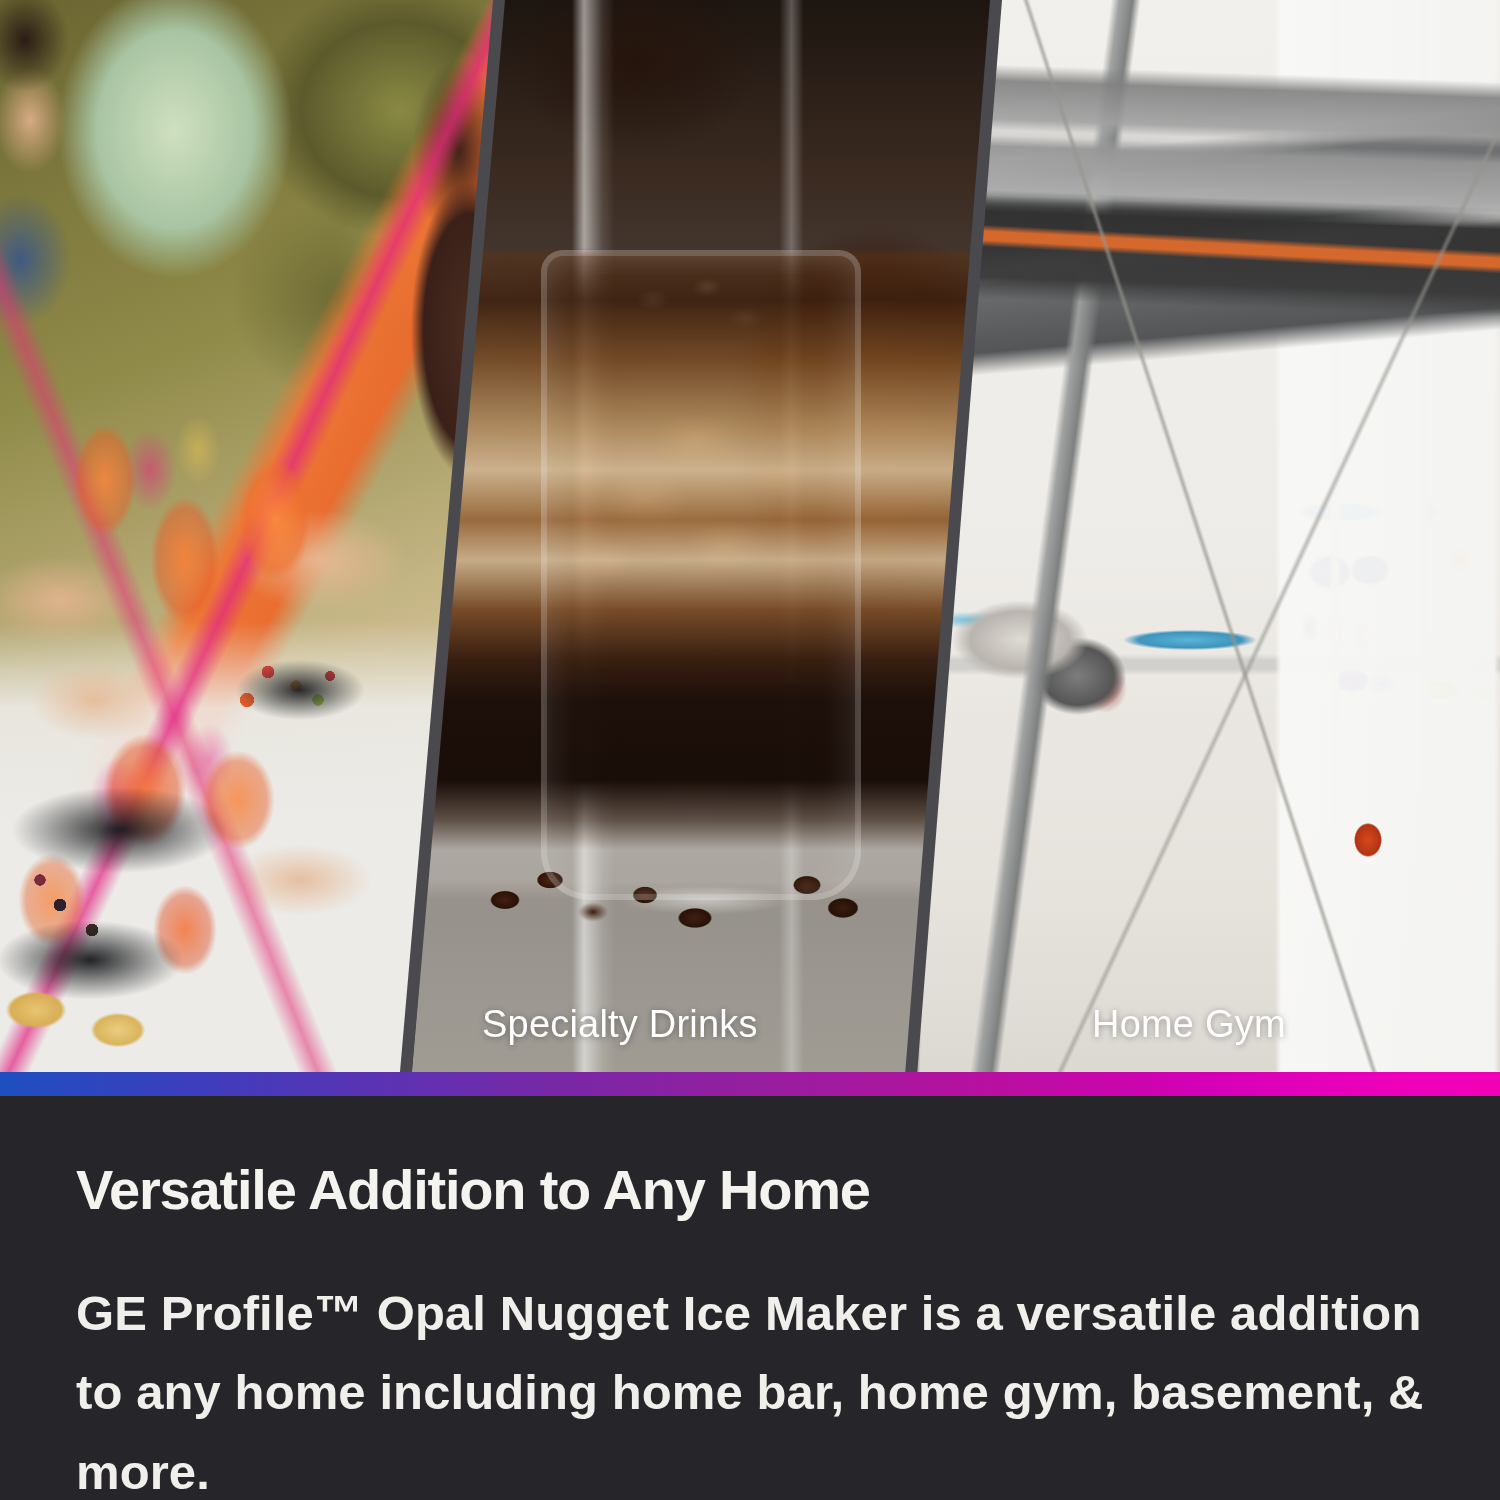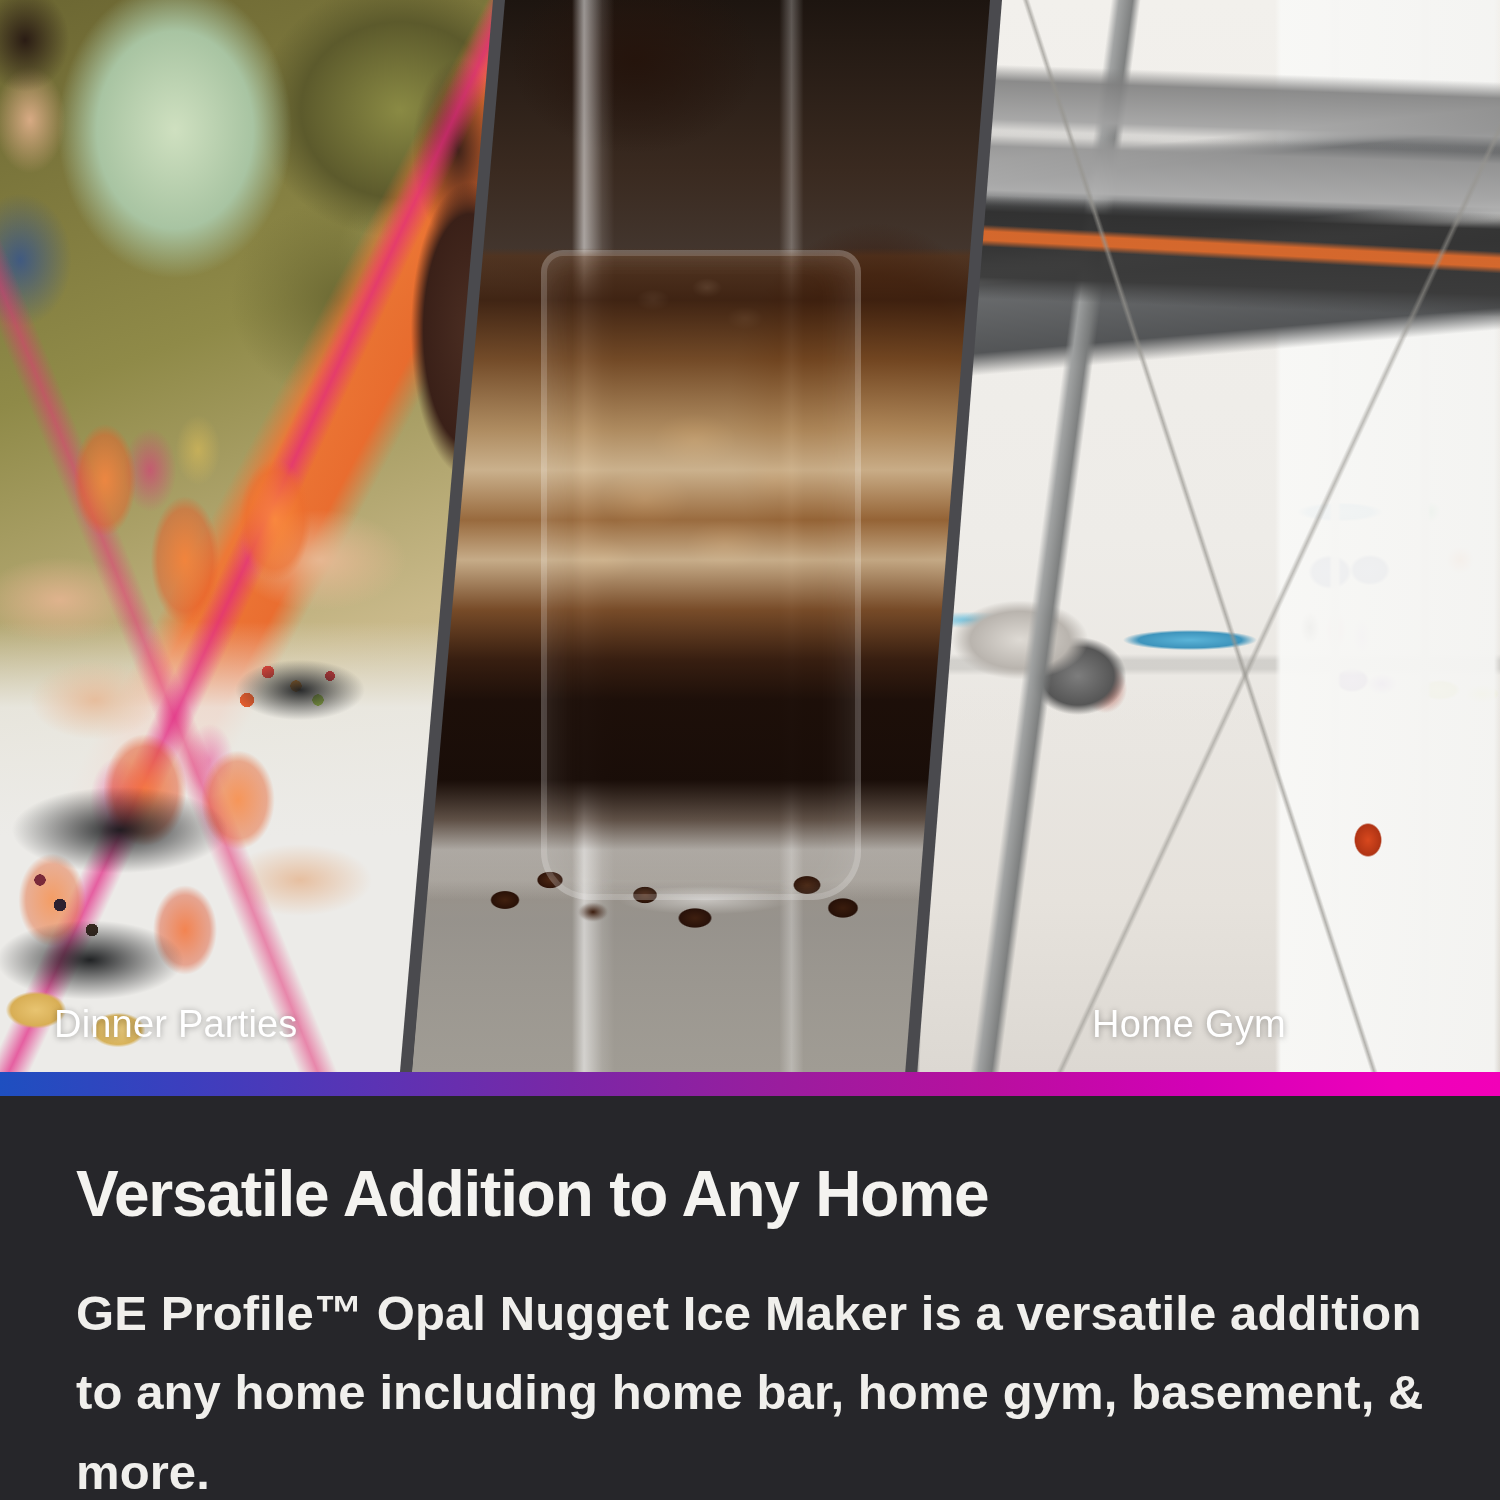--- a/index.html
+++ b/index.html
@@ -281,21 +281,21 @@
     position:absolute;
     left:0; top:1096px;
     width:1500px; height:404px;
     background:#26262a;
   }
   .headline {
     position:absolute;
     left:76px; top:66px;
     width:1360px;
     color:#f4f3f0;
-    font-size:64px;
+    font-size:56px;
     font-weight:700;
     letter-spacing:-1.2px;
     line-height:1;
     white-space:nowrap;
   }
   .body-copy {
     position:absolute;
     left:76px; top:178px;
     width:1348px;
     color:#f0efec;
@@ -322,21 +322,21 @@
       </div>
     </div>
 
     <div class="panel panel-3">
       <div class="photo photo-gym"></div>
     </div>
 
     <div class="divider divider-1"></div>
     <div class="divider divider-2"></div>
 
-    <div class="caption caption-1">Dinner Parties</div>
+    <div class="caption caption-2">Specialty Drinks</div>
     <div class="caption caption-3">Home Gym</div>
   </div>
 
   <div class="accent-bar"></div>
 
   <div class="textblock">
     <div class="headline">Versatile Addition to Any Home</div>
     <div class="body-copy">GE Profile™ Opal Nugget Ice Maker is a versatile addition to any home including home bar, home gym, basement, &amp; more.</div>
   </div>
 

